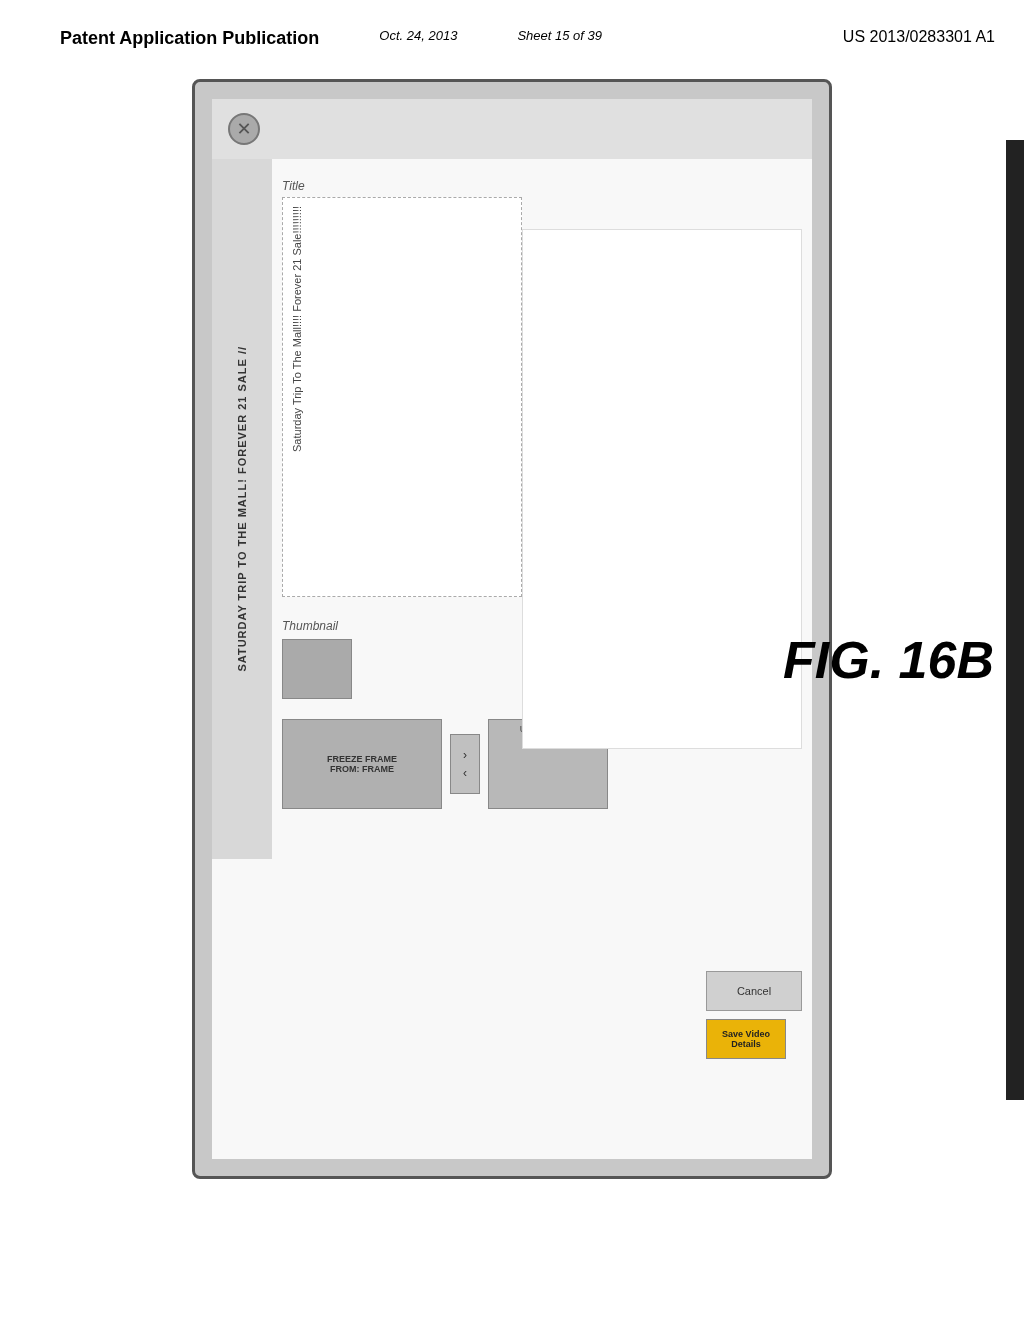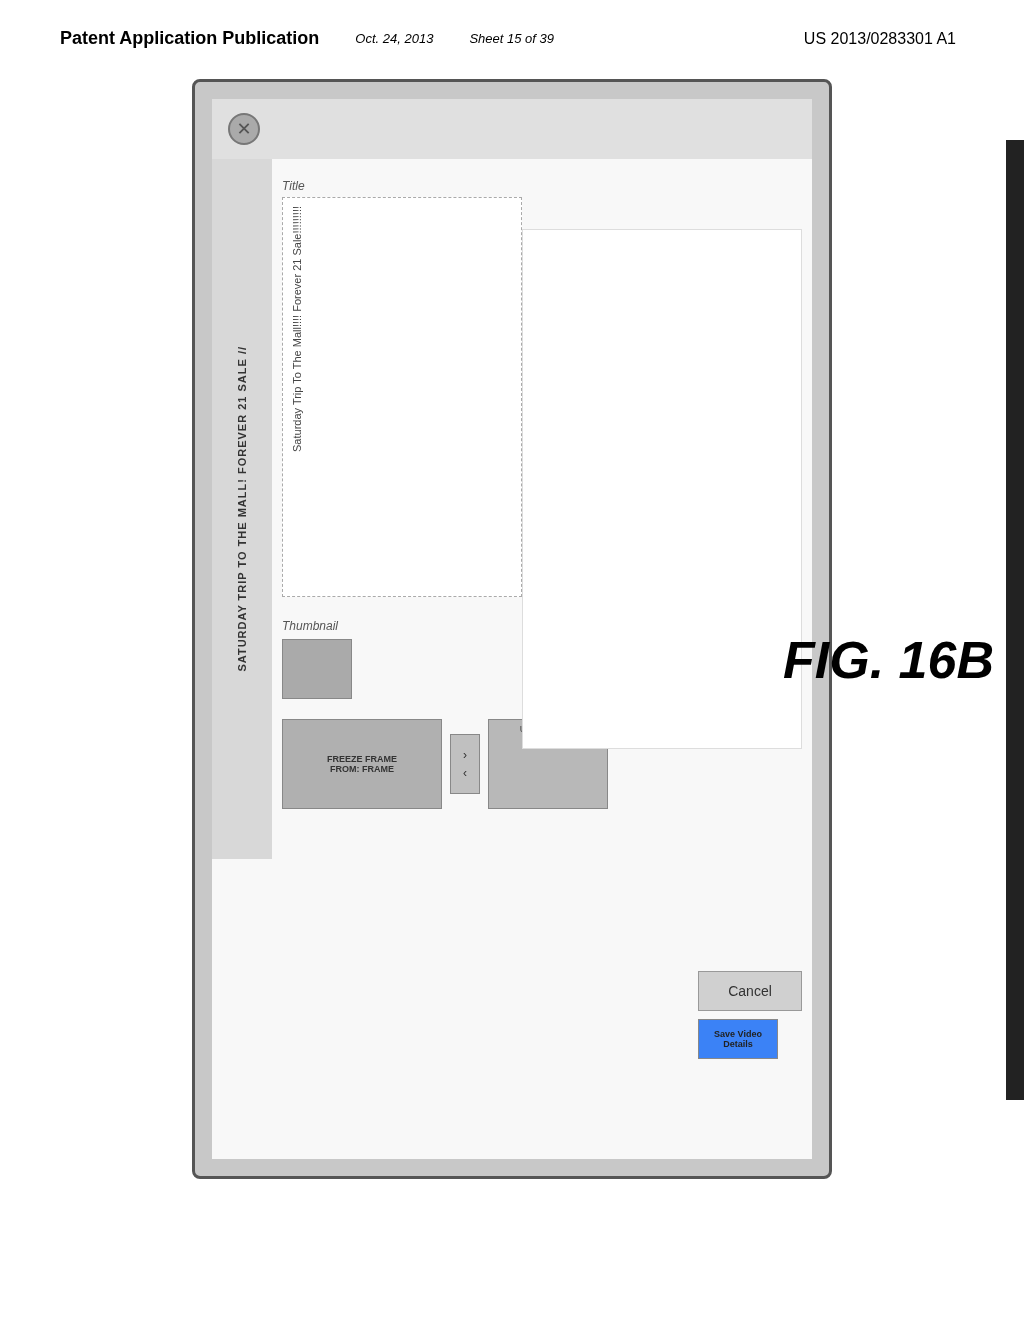--- a/index.html
+++ b/index.html
@@ -8,23 +8,23 @@
       height: 1320px;
       background: #ffffff;
       font-family: Arial, sans-serif;
       position: relative;
       overflow: hidden;
     }
 
     
     .page-header {
       display: flex;
-      align-items: center;
-      padding: 28px 68px 10px 60px;
-      gap: 36px;
+      align-items: flex-start;
+      padding: 28px 29px 10px 60px;
+      gap: 60px;
     }
     .header-left {
       font-size: 18px;
       font-weight: bold;
       color: #000;
       flex: 0 0 auto;
     }
     .header-center {
       font-size: 13px;
       color: #000;
@@ -239,35 +239,35 @@
     .right-buttons {
       position: absolute;
       right: 10px;
       bottom: 100px;
       display: flex;
       flex-direction: column;
       gap: 8px;
     }
 
     .btn-cancel {
-      width: 104px;
+      width: 96px;
       height: 40px;
       background: #d0d0d0;
       border: 1px solid #999;
       display: flex;
       align-items: center;
       justify-content: center;
-      font-size: 14px;
+      font-size: 11px;
       color: #333;
     }
 
     .btn-save-video {
       width: 80px;
       height: 40px;
-      background: #3b82f6;
+      background: #eab308;
       border: 1px solid #888;
       display: flex;
       align-items: center;
       justify-content: center;
       font-size: 9px;
       color: #222;
       font-weight: bold;
       text-align: center;
     }
 

